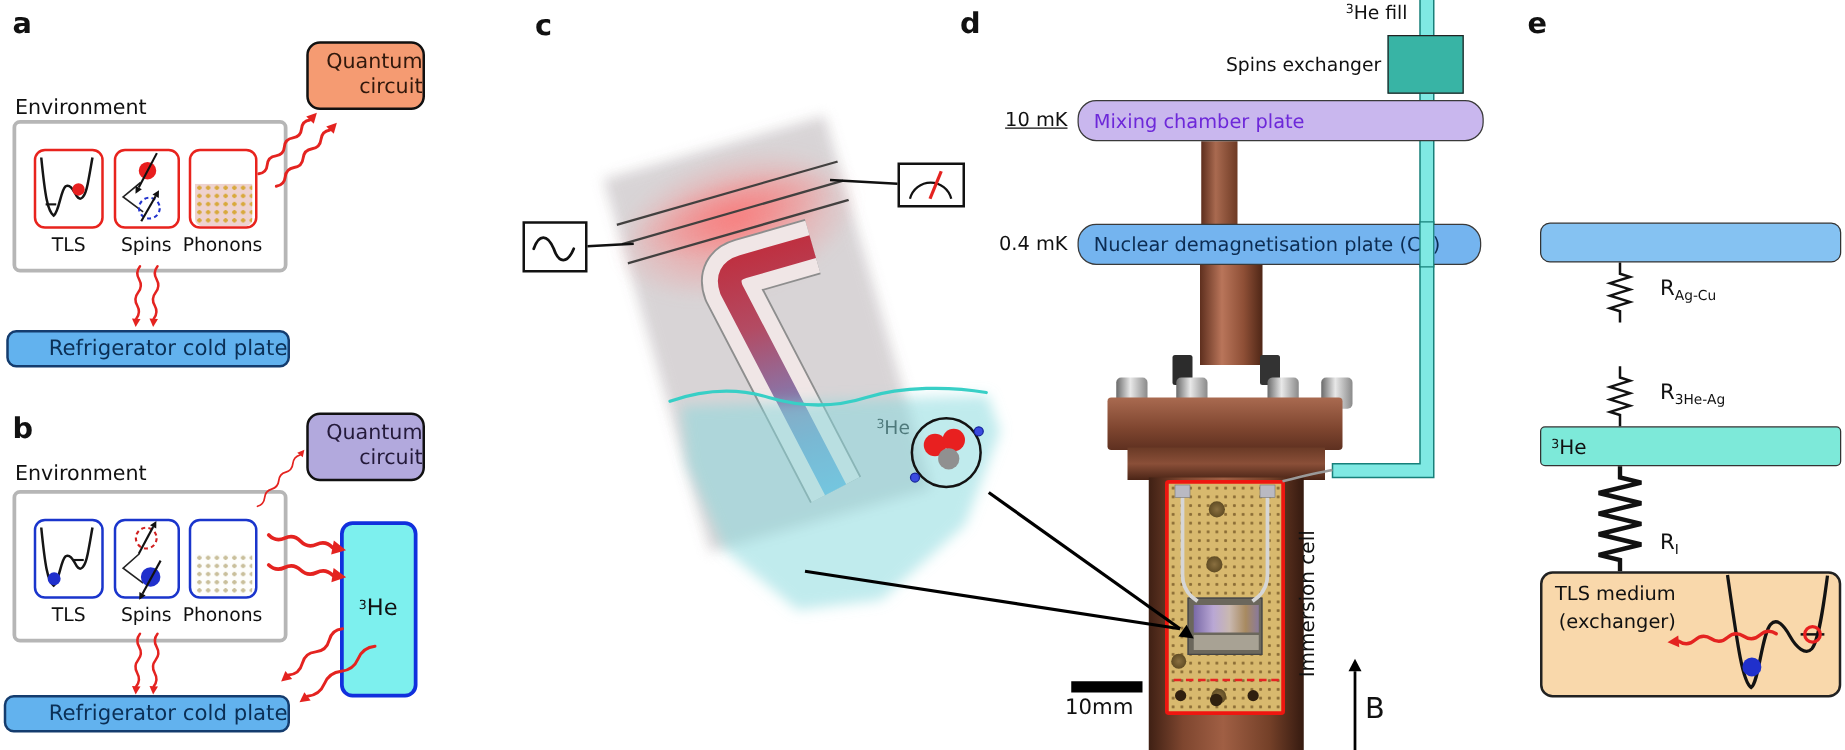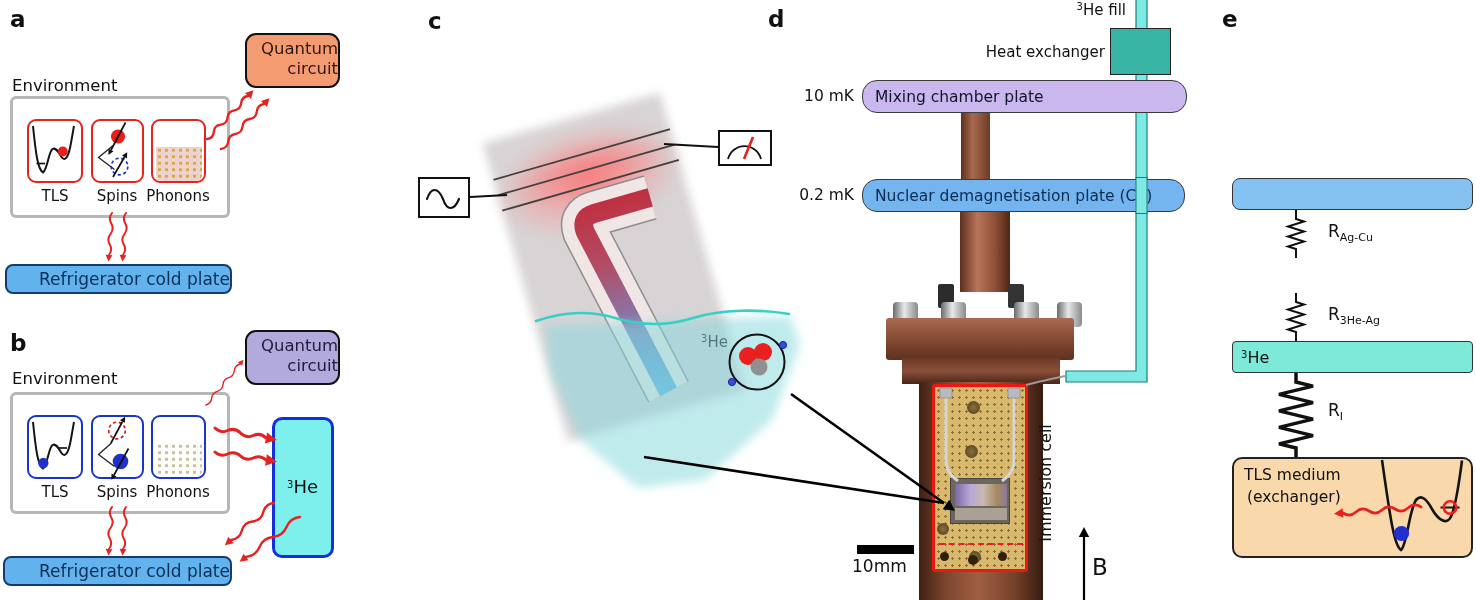--- a/index.html
+++ b/index.html
@@ -115,28 +115,28 @@
       </g>
     </svg>
   </div>
 
   <div class="ab instbox" style="left:418px;top:177px;width:52px;height:41px;"></div>
   <div class="ab instbox" style="left:718px;top:130px;width:54px;height:36px;"></div>
   <div class="ab txt" style="left:688px;top:333px;width:40px;text-align:right;font-size:15px;"><sup>3</sup><span>He</span></div>
 
   <div class="ab plabel" style="left:768px;top:6px;">d</div>
   <div class="ab txt" style="left:1038px;top:1px;width:88px;text-align:right;font-size:15px;"><sup>3</sup><span>He fill</span></div>
-  <div class="ab txt" style="left:975px;top:43px;width:130px;text-align:right;font-size:15px;">Heat exchanger</div>
+  <div class="ab txt" style="left:975px;top:43px;width:130px;text-align:right;font-size:15px;">Spins exchanger</div>
   <div class="ab" style="left:1110px;top:28px;width:61px;height:47px;background:var(--heat-exchanger);border:1.5px solid #222;"></div>
 
   <div class="ab" style="left:961px;top:113px;width:29px;height:68px;background:linear-gradient(90deg,#5e2f1e,#a96a50 40%,#6e3a24);"></div>
 
-  <div class="ab templabel" style="left:780px;top:87px;width:74px;">10 mK</div>
-  <div class="ab bar" style="left:862px;top:80px;width:325px;height:33px;background:var(--mixing-plate);color:#0f172a;">Mixing chamber plate</div>
-  <div class="ab templabel" style="left:775px;top:186px;width:79px;">0.2 mK</div>
+  <div class="ab templabel" style="left:780px;top:87px;width:74px;text-decoration:underline;">10 mK</div>
+  <div class="ab bar" style="left:862px;top:80px;width:325px;height:33px;background:var(--mixing-plate);color:#6d28d9;">Mixing chamber plate</div>
+  <div class="ab templabel" style="left:775px;top:186px;width:79px;">0.4 mK</div>
   <div class="ab bar" style="left:862px;top:179px;width:323px;height:33px;background:var(--demag-plate);color:#0c2c52;">Nuclear demagnetisation plate (Cu)</div>
 
   <div class="ab" style="left:960px;top:212px;width:50px;height:80px;background:linear-gradient(90deg,#5e2f1e,#b9755a 35%,#8e4f36 70%,#4e2616);"></div>
   <div class="ab" style="left:938px;top:284px;width:16px;height:24px;background:#2c2c2c;border-radius:2px;"></div>
   <div class="ab" style="left:1008px;top:284px;width:16px;height:24px;background:#333;border-radius:2px;"></div>
   <div class="ab" style="left:893px;top:302px;width:25px;height:25px;border-radius:4px;background:linear-gradient(90deg,#6a6a6a,#e8e8e8 45%,#8a8a8a);"></div>
   <div class="ab" style="left:941px;top:302px;width:25px;height:25px;border-radius:4px;background:linear-gradient(90deg,#6a6a6a,#e8e8e8 45%,#8a8a8a);"></div>
   <div class="ab" style="left:1014px;top:302px;width:25px;height:25px;border-radius:4px;background:linear-gradient(90deg,#6a6a6a,#e8e8e8 45%,#8a8a8a);"></div>
   <div class="ab" style="left:1057px;top:302px;width:25px;height:25px;border-radius:4px;background:linear-gradient(90deg,#6a6a6a,#e8e8e8 45%,#8a8a8a);"></div>
   <div class="ab" style="left:886px;top:318px;width:188px;height:42px;border-radius:3px;background:linear-gradient(180deg,#a96a50,#7e452f 60%,#5e3020);"></div>
@@ -161,21 +161,21 @@
   <div class="ab txt" style="left:852px;top:556px;width:66px;text-align:left;font-size:17px;">10mm</div>
   <div class="ab txt" style="left:1092px;top:554px;font-size:23px;">B</div>
 
   <div class="ab plabel" style="left:1222px;top:6px;">e</div>
   <div class="ab" style="left:1232px;top:178px;width:241px;height:32px;border:1.6px solid #333;border-radius:8px;background:var(--top-bar);"></div>
   <div class="ab rlabel" style="left:1328px;top:221px;text-align:center;"><span>R</span><sub>Ag-Cu</sub></div>
   <div class="ab rlabel" style="left:1328px;top:304px;"><span>R</span><sub>3He-Ag</sub></div>
   <div class="ab ebar" style="left:1232px;top:341px;width:241px;height:32px;border-radius:4px;background:var(--he3-bar);">
       <span><sup>3</sup><span>He</span></span>
     </div>
-  <div class="ab rlabel" style="left:1328px;top:400px;text-align:right;"><span>R</span><sub>I</sub></div>
+  <div class="ab rlabel" style="left:1328px;top:424px;text-align:right;"><span>R</span><sub>I</sub></div>
   <div class="ab" style="left:1232px;top:457px;width:241px;height:101px;border:2px solid #222;border-radius:10px;background:var(--tls-medium);">
     <div class="ab txt" style="left:10px;top:7px;font-size:15.5px;">TLS medium</div>
     <div class="ab txt" style="left:13px;top:29px;font-size:15.5px;">(exchanger)</div>
   </div>
 
   <svg class="layer" width="1476" height="600">
     <defs>
         <filter id="blur6" x="-30%" y="-30%" width="160%" height="160%">
           <feGaussianBlur stdDeviation="5"></feGaussianBlur>
         </filter>

